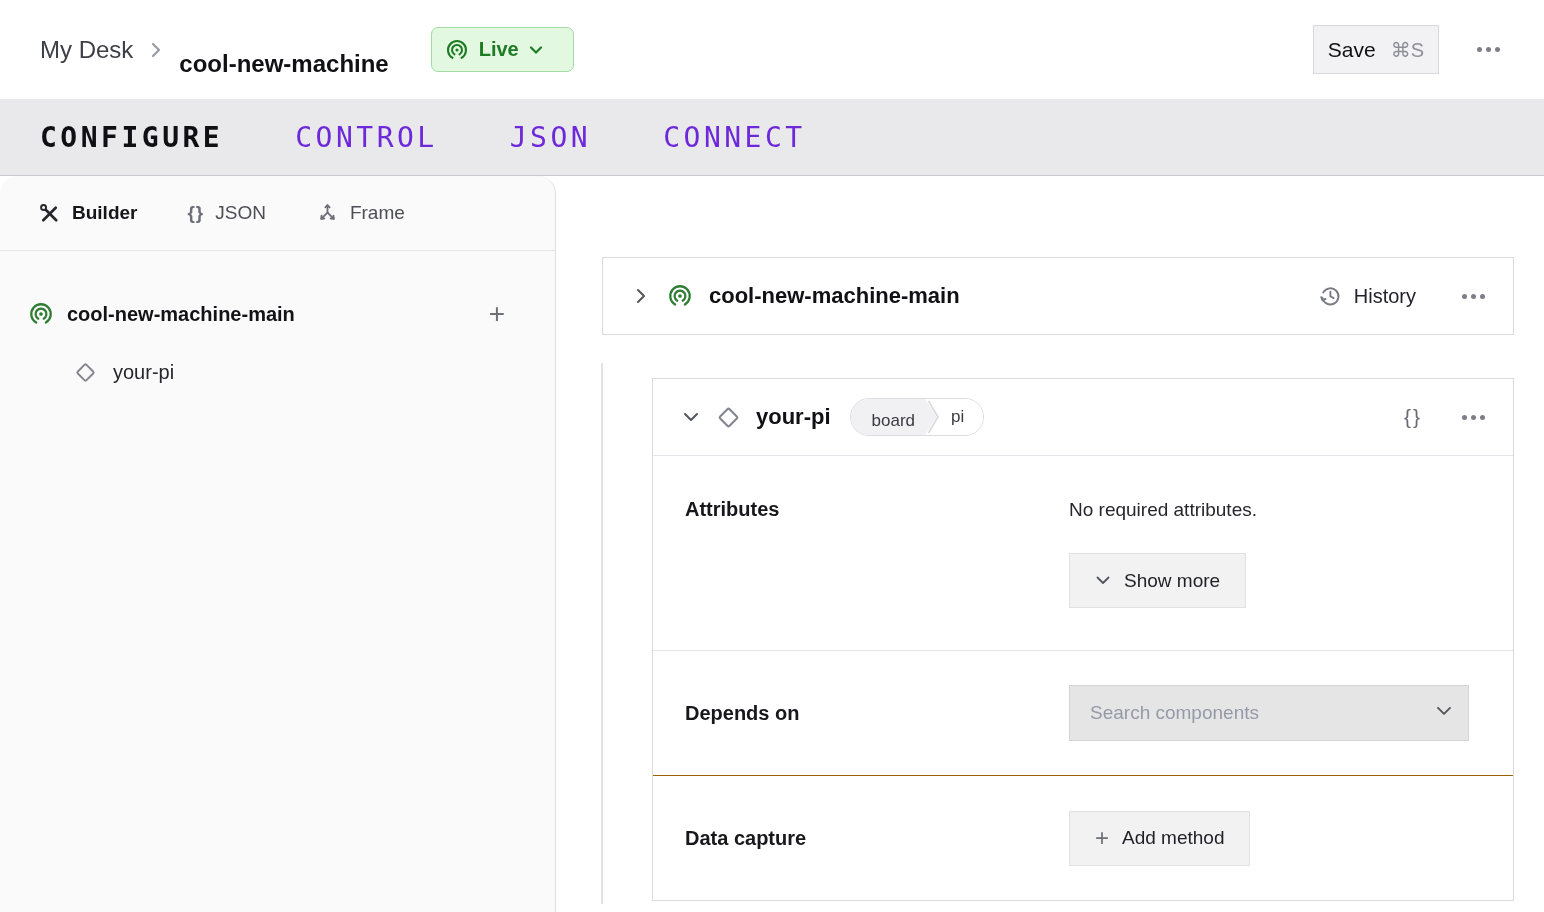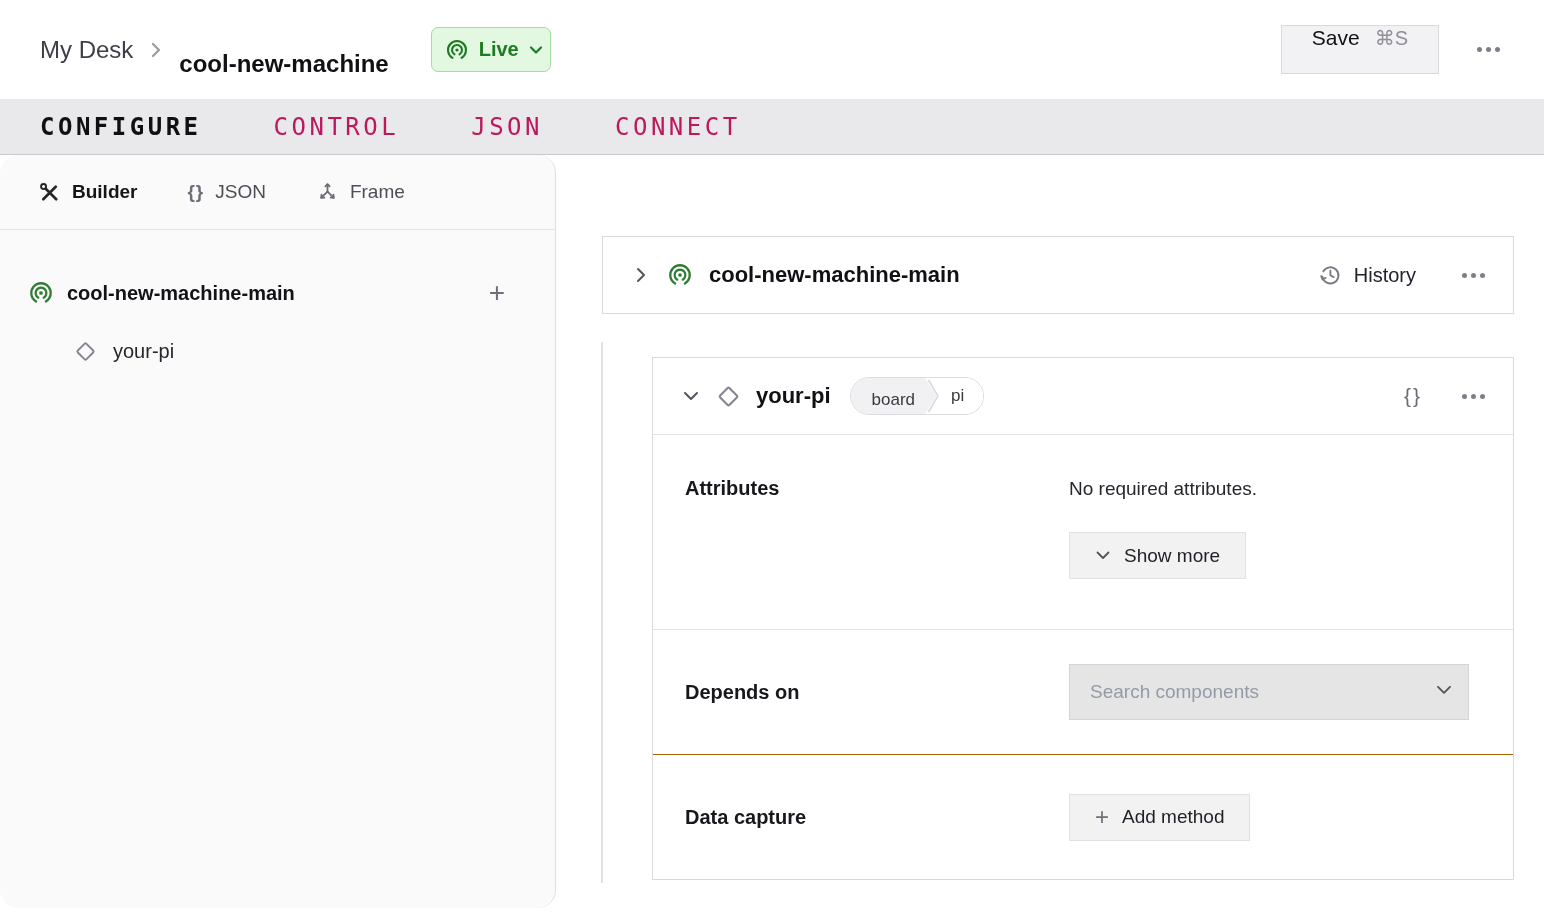--- a/index.html
+++ b/index.html
@@ -6,34 +6,34 @@
   html,body { width:1544px; height:912px; overflow:hidden; background:#fff;
               font-family:"Liberation Sans","DejaVu Sans",sans-serif; color:#1b1b20; }
 
   
   .topbar { height:99px; display:flex; align-items:center; padding:0 44px 0 40px; background:#fff; }
   .breadcrumb { display:flex; align-items:center; gap:15px; font-size:24px; }
   .crumb-parent { color:#3e3e46; cursor:pointer; }
   .crumb-sep { display:flex; align-items:center; color:#9a9aa3; }
   .crumb-current { font-weight:700; color:#101015;margin-top:29px; }
   .live-badge { margin-left:42px; display:inline-flex; align-items:center; gap:10px; height:45px;
-                padding:0 7px 0 13px; background:#e2f8e1; border:1.5px solid #a3dba4; border-radius:7px;
+                padding:0 30px 0 13px; background:#e2f8e1; border:1.5px solid #a3dba4; border-radius:7px;
                 color:#1e7b23; font-size:20px; font-weight:700; cursor:pointer; }
   .topbar-right { margin-left:auto; display:flex; align-items:center; gap:38px; }
-  .save-btn { display:inline-flex; gap:15px; height:49px; padding:0 30px;
+  .save-btn { display:inline-flex; align-items:center; gap:15px; height:49px; padding:0 14px;
               background:#f2f2f4; border:1px solid #d8d8dd; font-size:21px; color:#101015; cursor:pointer; }
   .save-shortcut { color:#8f8f99; font-size:20px; }
   .dots { display:inline-flex; gap:4px; align-items:center; cursor:pointer; }
   .dots i { width:5px; height:5px; border-radius:50%; background:#7e7e88; }
 
   
-  .tabbar { height:56px; background:#e9e9ec; border-bottom:1px solid #c9c9d0; display:flex;
+  .tabbar { height:77px; background:#e9e9ec; border-bottom:1px solid #c9c9d0; display:flex;
             align-items:center; padding-left:40px; gap:72px;
-            font-family:"DejaVu Sans Mono","Liberation Mono",monospace; font-size:24px; letter-spacing:3.5px; }
-  .tab { color:#be185d; cursor:pointer; }
+            font-family:"DejaVu Sans Mono","Liberation Mono",monospace; font-size:28px; letter-spacing:3.5px; }
+  .tab { color:#6d28d9; cursor:pointer; }
   .tab.active { font-weight:700; color:#0f0f14; }
 
   
   .page-body { display:flex; height:753px; }
   .sidebar { width:556px; flex:none; background:#fafafa; border-right:1px solid #dfdfe3;border-radius:18px; }
   .modes { height:75px; border-bottom:1px solid #e4e4e8; display:flex; align-items:center;
            padding-left:38px; gap:50px; }
   .mode { display:flex; align-items:center; gap:11px; font-size:19px; color:#4e4e57; cursor:pointer; }
   .mode.active { font-weight:700; color:#15151a; }
   .mode .txt-icon { font-size:19px; color:#6e6e78; font-weight:700; letter-spacing:1px; }
@@ -65,21 +65,21 @@
           border-radius:999px; overflow:hidden; margin-left:4px; font-size:17px; color:#3a3a42; }
   .pill-board { background:#f1f1f3; height:100%; display:flex; align-items:center; padding:8px 22px 0 21px;
                 clip-path:polygon(0 0, calc(100% - 12px) 0, 100% 50%, calc(100% - 12px) 100%, 0 100%); }
   .pill-sep { margin-left:-10px; flex:none; }
   .pill-pi { display:flex; align-items:center; padding:0 19px 0 11px; height:100%; background:#fff; }
 
   .sec { padding:0 32px; display:flex; }
   .sec-label { width:384px; flex:none; font-size:20px; font-weight:700; color:#17171c; }
   .sec1 { height:195px; border-bottom:1px solid #e4e4e8; padding-top:42px; }
   .sec1-note { font-size:19px; color:#26262c; line-height:24px; }
-  .ghost-btn { display:inline-flex; align-items:center; gap:13px; height:47px; padding:0 25px;
+  .ghost-btn { display:inline-flex; align-items:center; gap:13px; height:55px; padding:0 25px;
                background:#f2f2f3; border:1px solid #e1e1e4; font-size:19px; color:#1f1f26; cursor:pointer;
                font-family:inherit; }
   .show-more { margin-top:31px; }
   .sec2 { height:125px; border-bottom:1px solid #a16207; align-items:center; }
   .search-select { position:relative; width:400px; }
   .search-select input { width:100%; height:56px; border:1px solid #d4d4d9; background:#e5e5e5;
                          padding:0 46px 0 20px; font-size:19px; color:#26262c; font-family:inherit; outline:none; }
   .search-select input::placeholder { color:#949aa7; }
   .select-chev { position:absolute; right:16px; top:20px; pointer-events:none; }
   .sec3 { flex:1; align-items:center; }

